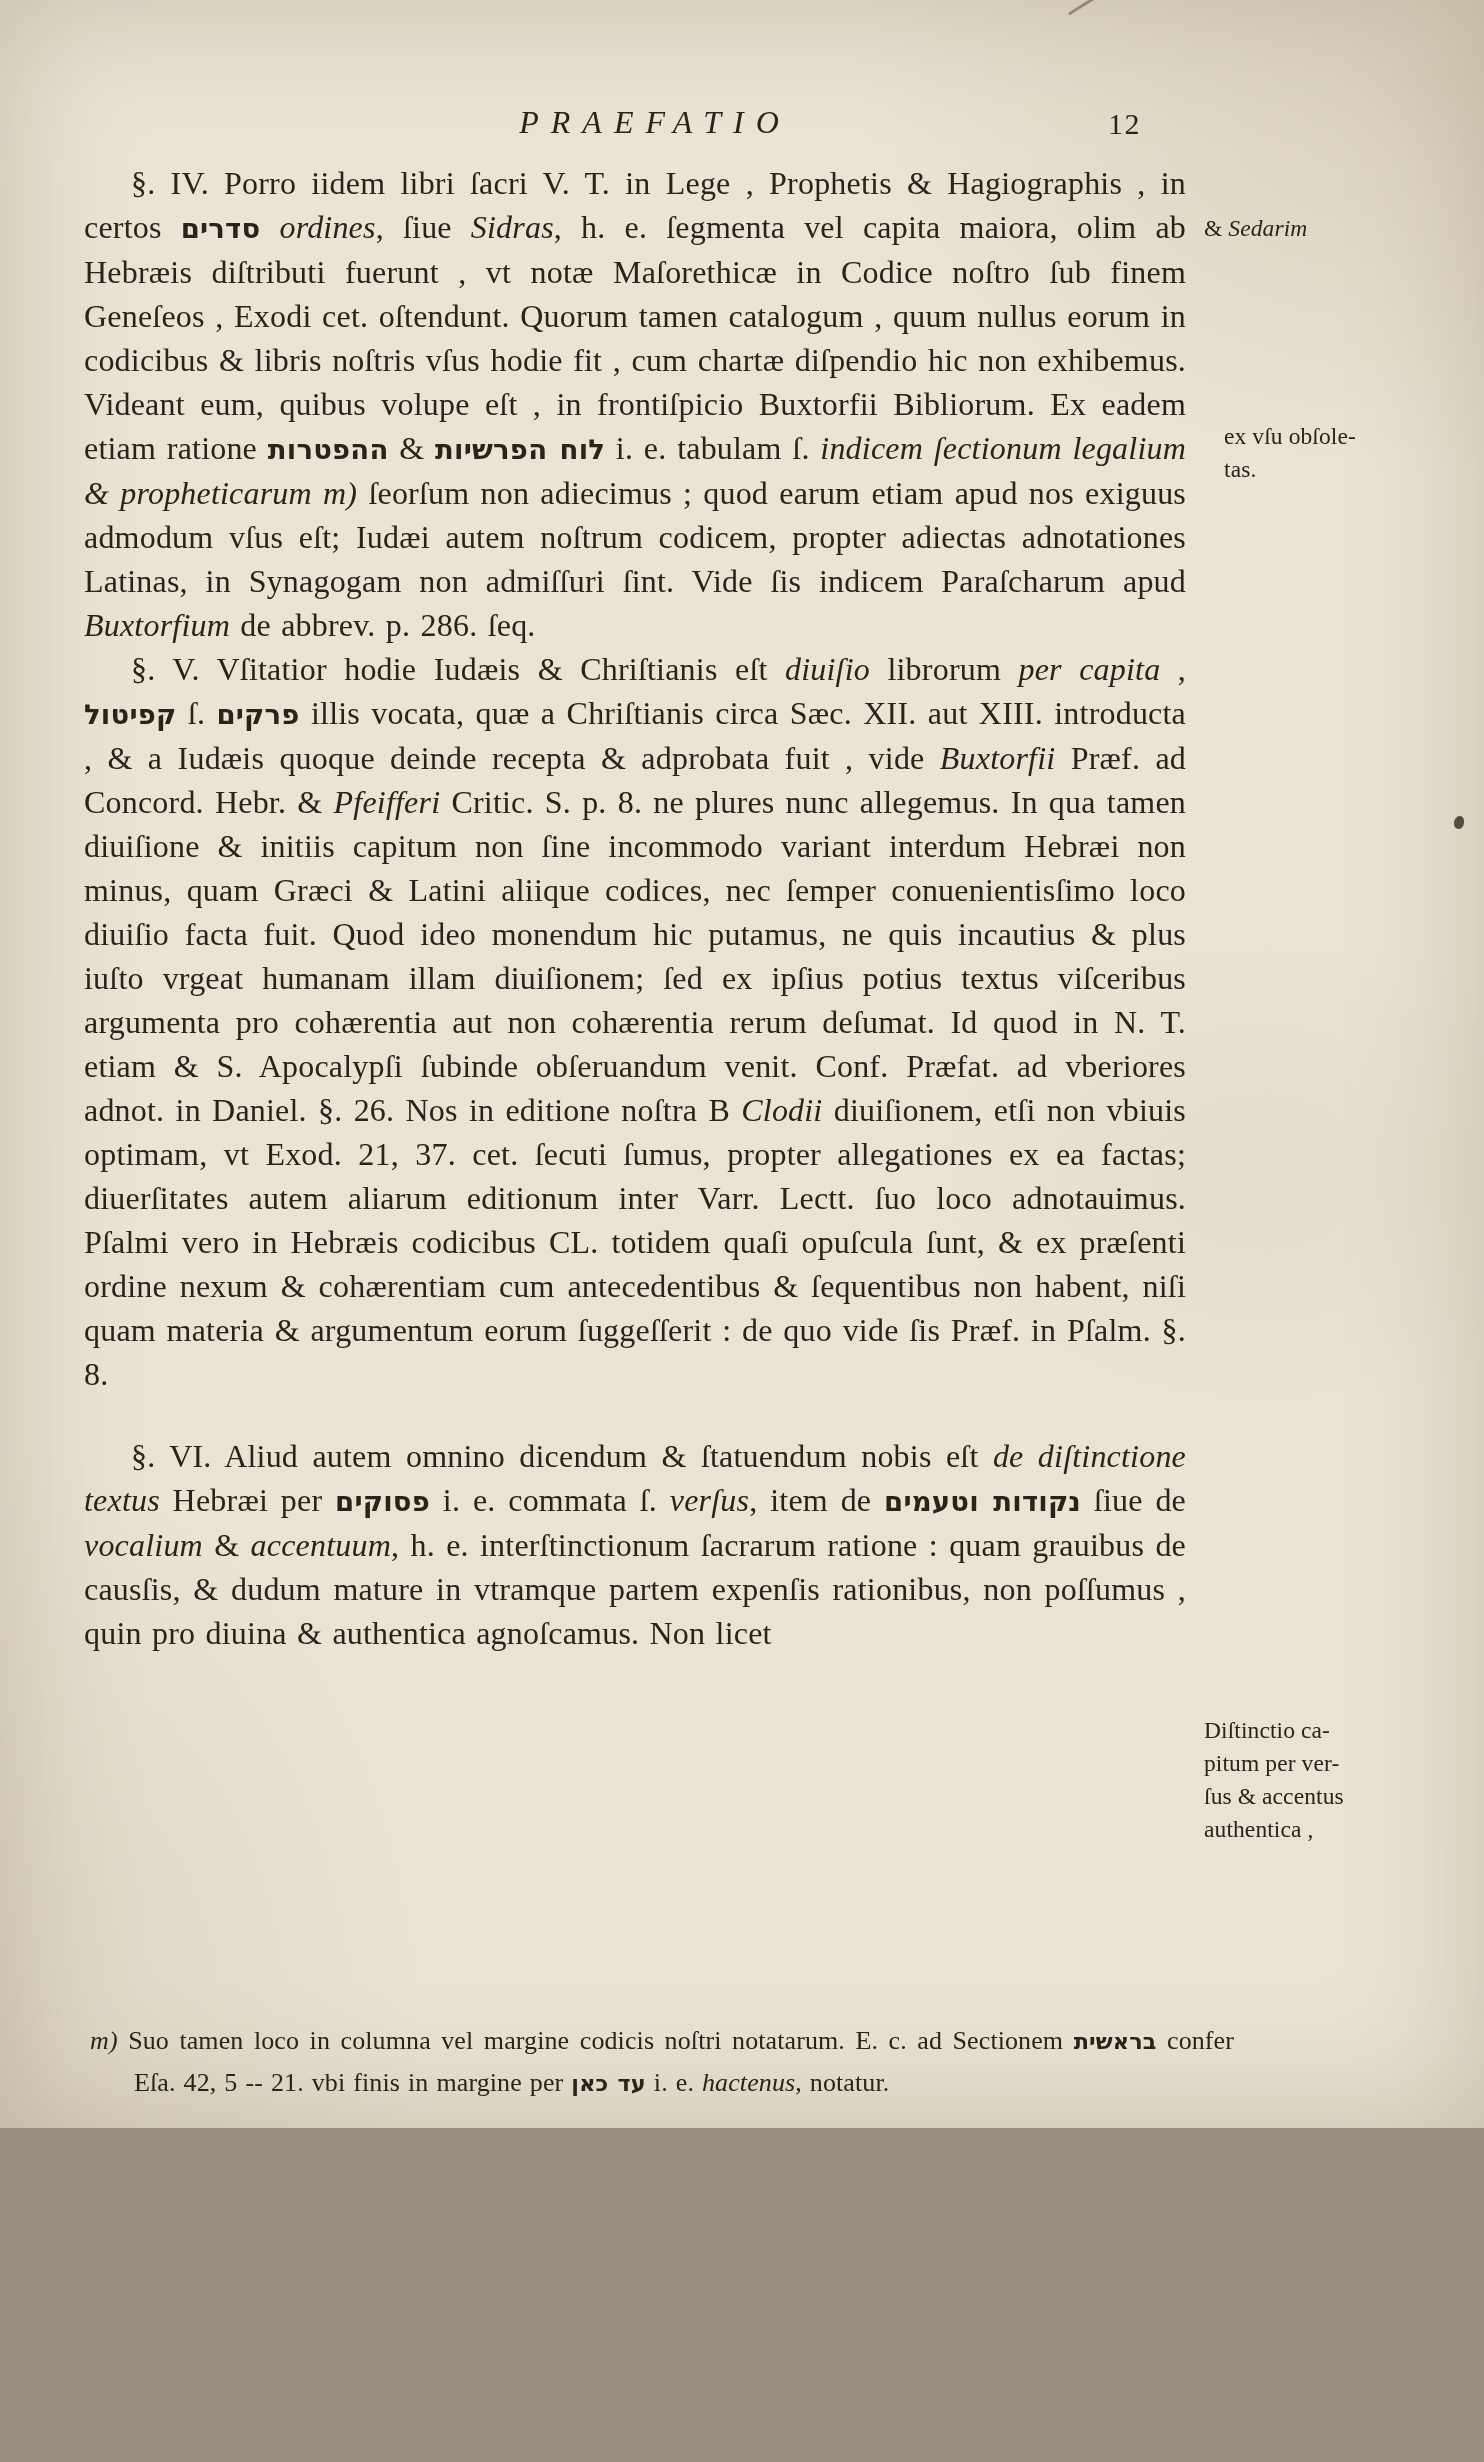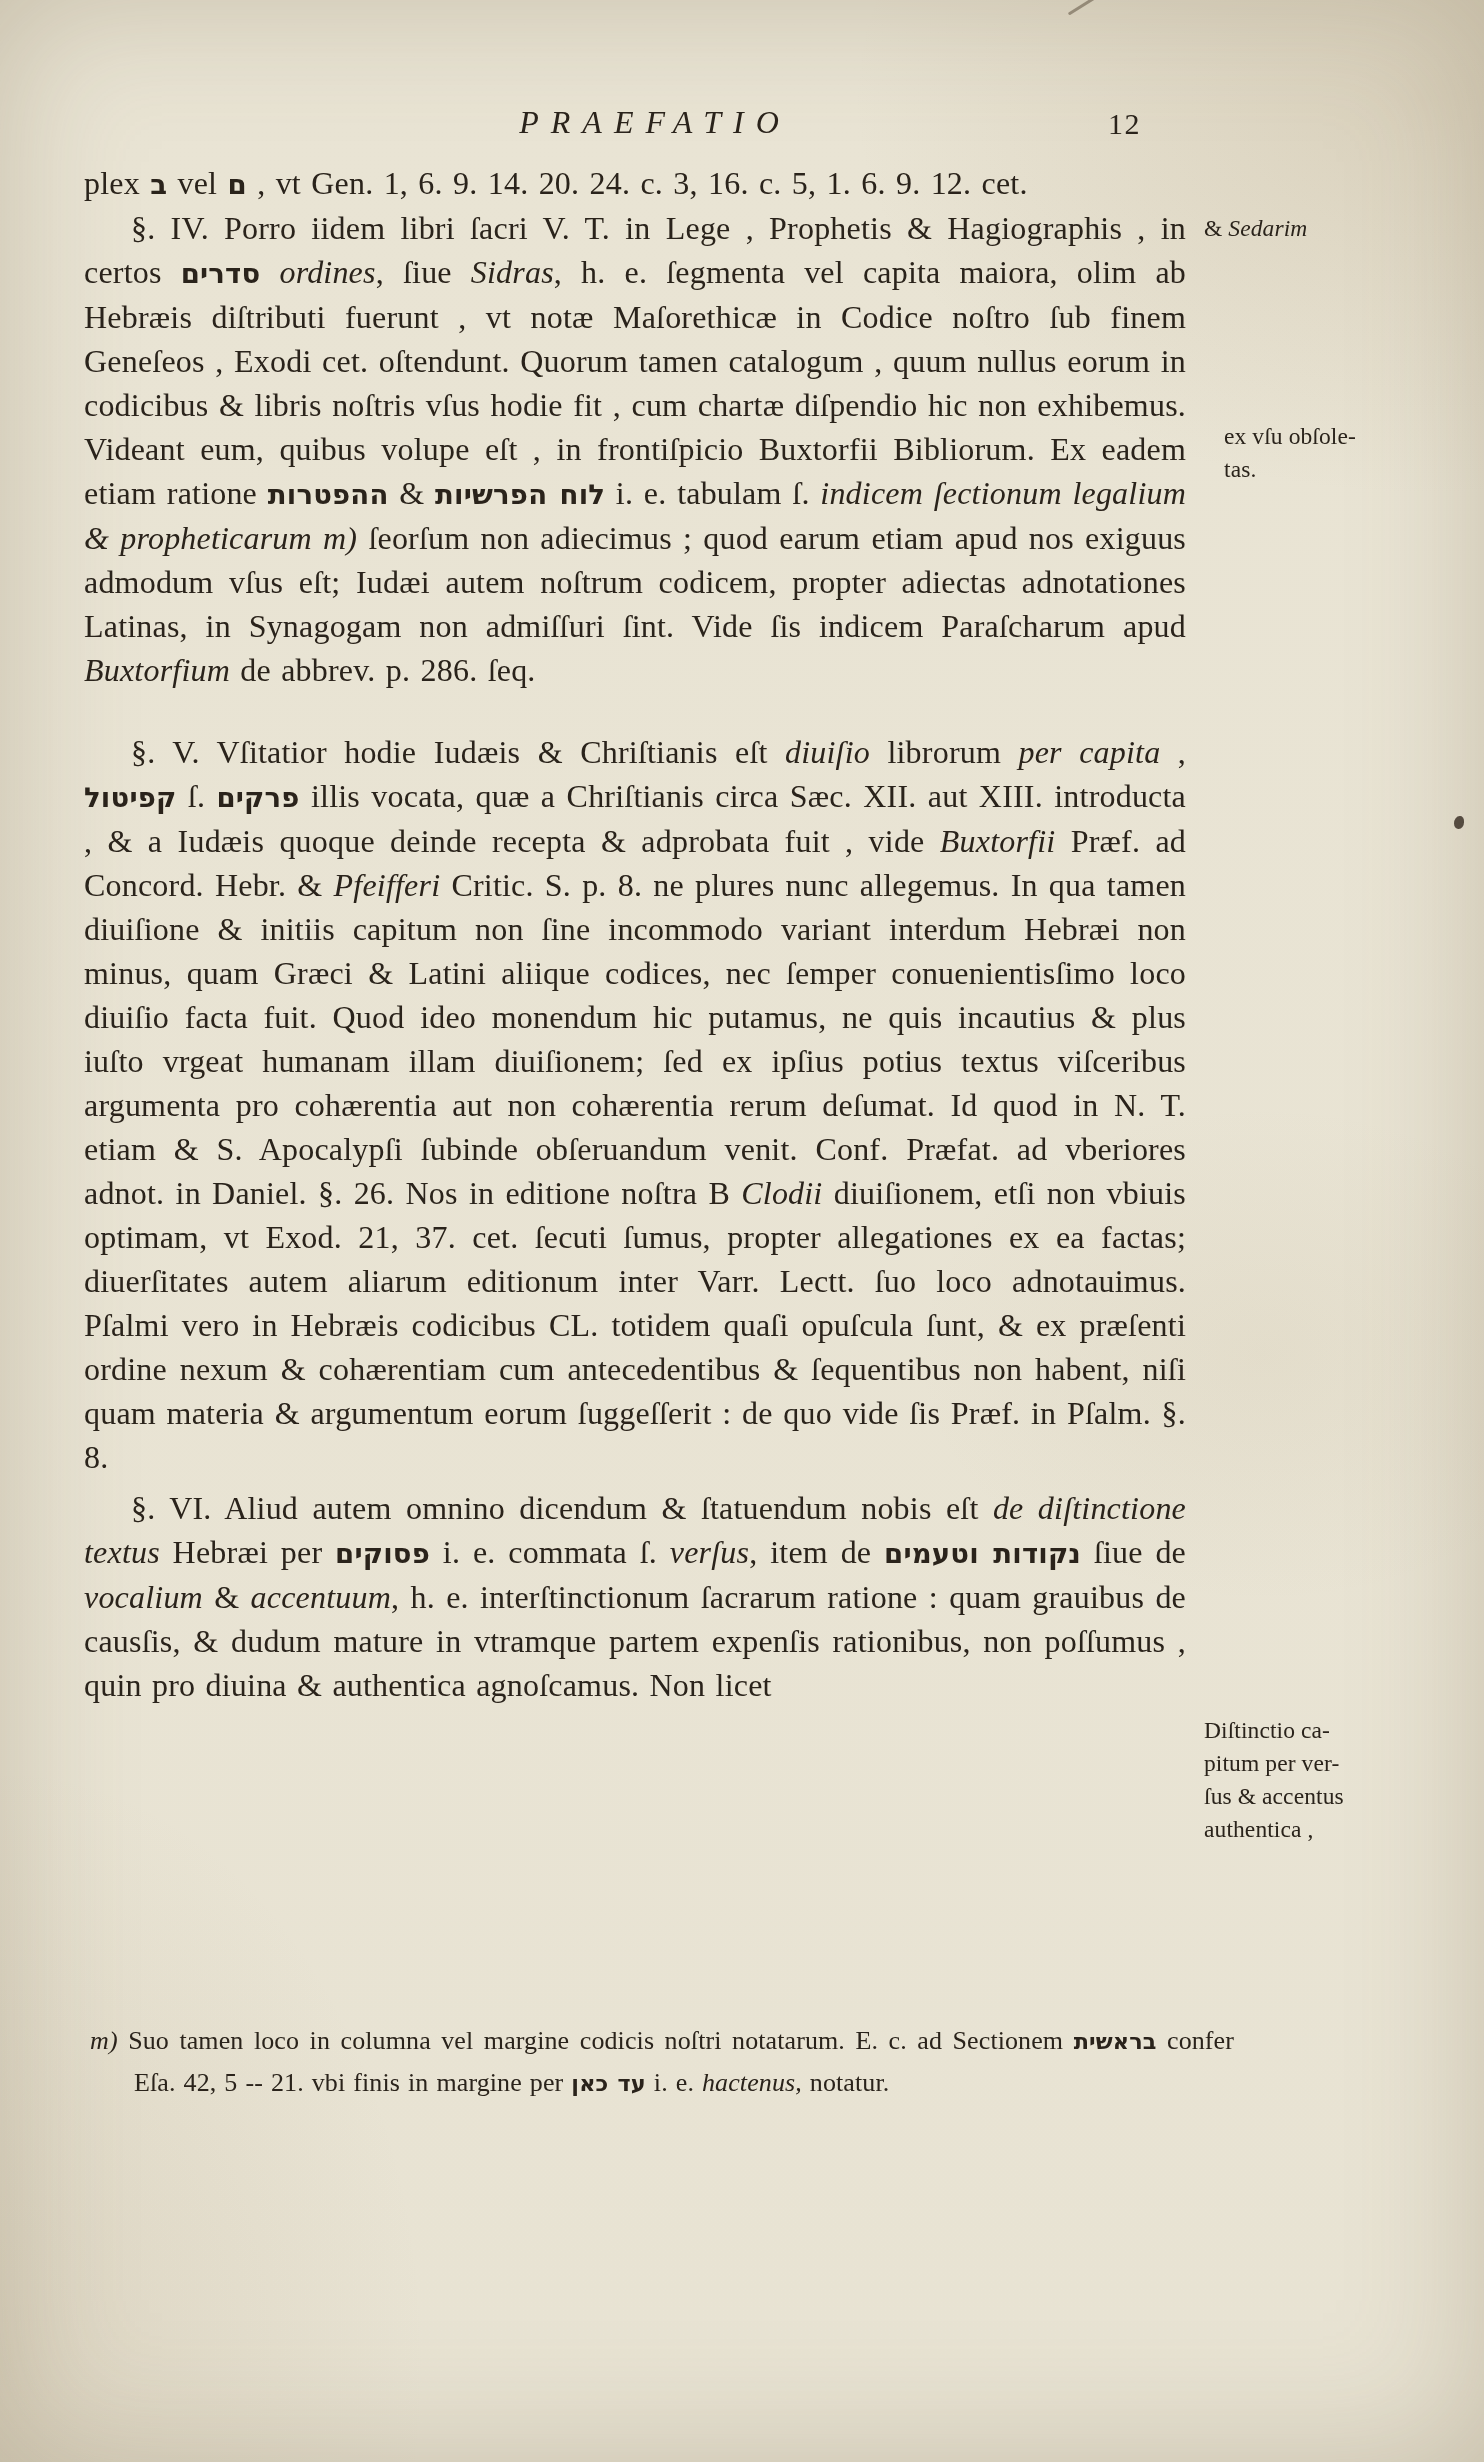--- a/index.html
+++ b/index.html
@@ -3,21 +3,21 @@
 <meta charset="utf-8">
 <style>
   html, body { margin: 0; padding: 0; }
   body {
     width: 1485px; height: 2462px;
     background: #9a9182;
     font-family: "Liberation Serif", "DejaVu Serif", serif;
   }
   .page {
     position: relative;
-    width: 1485px; height: 2462px;
+    width: 1485px; height: 2128px;
     color: var(--ink, #2a231b);
     background:
       radial-gradient(ellipse 925px 641px at 96% 4%, rgba(156,134,96,0.20), transparent 62%),
       radial-gradient(ellipse 712px 997px at 0% 96%, rgba(150,128,92,0.14), transparent 60%),
       radial-gradient(ellipse 498px 356px at 85% 55%, rgba(160,140,100,0.08), transparent 70%),
       linear-gradient(#e9e4d4, var(--paper, #e8e3d3));
     box-shadow: inset 0 0 135px rgba(110,92,62,0.28);
     overflow: hidden;
   }
 
@@ -98,21 +98,20 @@
 <div class="page">
 
   <div class="header">
     <span class="title">PRAEFATIO</span>
   </div>
 
   <div class="pagenum">12</div>
 
   <div>
     <div class="body-text" id="paras">
-        <p class=""><span>plex </span><span class="heb">ב</span><span> vel </span><span class="heb">ם</span><span> , vt Gen. 1, 6. 9. 14. 20. 24. c. 3, 16. c. 5, 1. 6. 9. 12. cet.</span></p>
         <p class="ind"><span>§. IV. Porro iidem libri ſacri V. T. in Lege , Prophetis &amp; Hagiographis , in certos </span><span class="heb">סדרים</span><span> </span><span class="it">ordines</span><span>, ſiue </span><span class="it">Sidras</span><span>, h. e. ſegmenta vel capita maiora, olim ab Hebræis diſtributi fuerunt , vt notæ Maſorethicæ in Codice noſtro ſub finem Geneſeos , Exodi cet. oſtendunt. Quorum tamen catalogum , quum nullus eorum in codicibus &amp; libris noſtris vſus hodie fit , cum chartæ diſpendio hic non exhibemus. Videant eum, quibus volupe eſt , in frontiſpicio Buxtorfii Bibliorum. Ex eadem etiam ratione </span><span class="heb">לוח הפרשיות</span><span> &amp; </span><span class="heb">ההפטרות</span><span> i. e. tabulam ſ. </span><span class="it">indicem ſectionum legalium &amp; propheticarum m)</span><span> ſeorſum non adiecimus ; quod earum etiam apud nos exiguus admodum vſus eſt; Iudæi autem noſtrum codicem, propter adiectas adnotationes Latinas, in Synagogam non admiſſuri ſint. Vide ſis indicem Paraſcharum apud </span><span class="it">Buxtorfium</span><span> de abbrev. p. 286. ſeq.</span></p>
         <p class="ind"><span>§. V. Vſitatior hodie Iudæis &amp; Chriſtianis eſt </span><span class="it">diuiſio</span><span> librorum </span><span class="it">per capita</span><span> , </span><span class="heb">קפיטול</span><span> ſ. </span><span class="heb">פרקים</span><span> illis vocata, quæ a Chriſtianis circa Sæc. XII. aut XIII. introducta , &amp; a Iudæis quoque deinde recepta &amp; adprobata fuit , vide </span><span class="it">Buxtorfii</span><span> Præf. ad Concord. Hebr. &amp; </span><span class="it">Pfeifferi</span><span> Critic. S. p. 8. ne plures nunc allegemus. In qua tamen diuiſione &amp; initiis capitum non ſine incommodo variant interdum Hebræi non minus, quam Græci &amp; Latini aliique codices, nec ſemper conuenientisſimo loco diuiſio facta fuit. Quod ideo monendum hic putamus, ne quis incautius &amp; plus iuſto vrgeat humanam illam diuiſionem; ſed ex ipſius potius textus viſceribus argumenta pro cohærentia aut non cohærentia rerum deſumat. Id quod in N. T. etiam &amp; S. Apocalypſi ſubinde obſeruandum venit. Conf. Præfat. ad vberiores adnot. in Daniel. §. 26. Nos in editione noſtra B </span><span class="it">Clodii</span><span> diuiſionem, etſi non vbiuis optimam, vt Exod. 21, 37. cet. ſecuti ſumus, propter allegationes ex ea factas; diuerſitates autem aliarum editionum inter Varr. Lectt. ſuo loco adnotauimus. Pſalmi vero in Hebræis codicibus CL. totidem quaſi opuſcula ſunt, &amp; ex præſenti ordine nexum &amp; cohærentiam cum antecedentibus &amp; ſequentibus non habent, niſi quam materia &amp; argumentum eorum ſuggeſſerit : de quo vide ſis Præf. in Pſalm. §. 8.</span></p>
         <p class="ind"><span>§. VI. Aliud autem omnino dicendum &amp; ſtatuendum nobis eſt </span><span class="it">de diſtinctione textus</span><span> Hebræi per </span><span class="heb">פסוקים</span><span> i. e. commata ſ. </span><span class="it">verſus</span><span>, item de </span><span class="heb">נקודות וטעמים</span><span> ſiue de </span><span class="it">vocalium</span><span> &amp; </span><span class="it">accentuum</span><span>, h. e. interſtinctionum ſacrarum ratione : quam grauibus de causſis, &amp; dudum mature in vtramque partem expenſis rationibus, non poſſumus , quin pro diuina &amp; authentica agnoſcamus. Non licet</span></p>
       </div>
   </div>
 
   <div class="mnote mn1"><span>&amp; </span><span class="it">Sedarim</span></div>
   <div class="mnote mn2"><span>ex vſu obſole-
 tas.</span></div>
   <div class="mnote mn4"><span>Diſtinctio ca-

